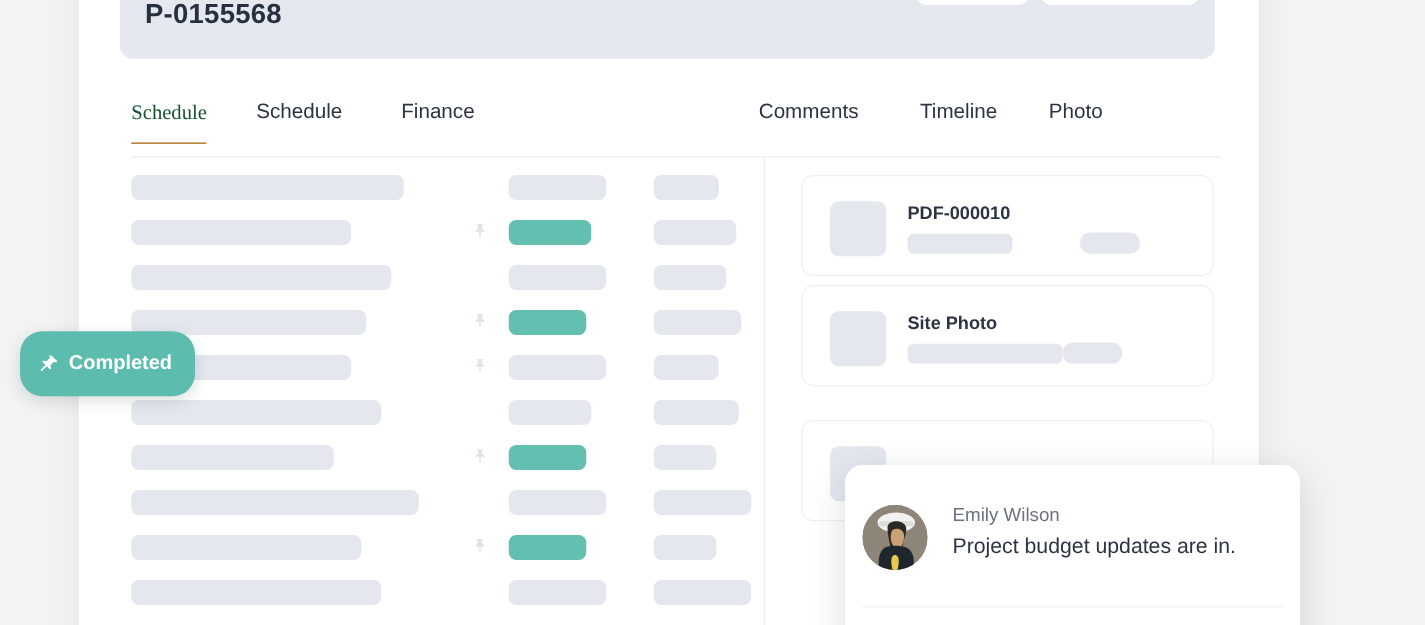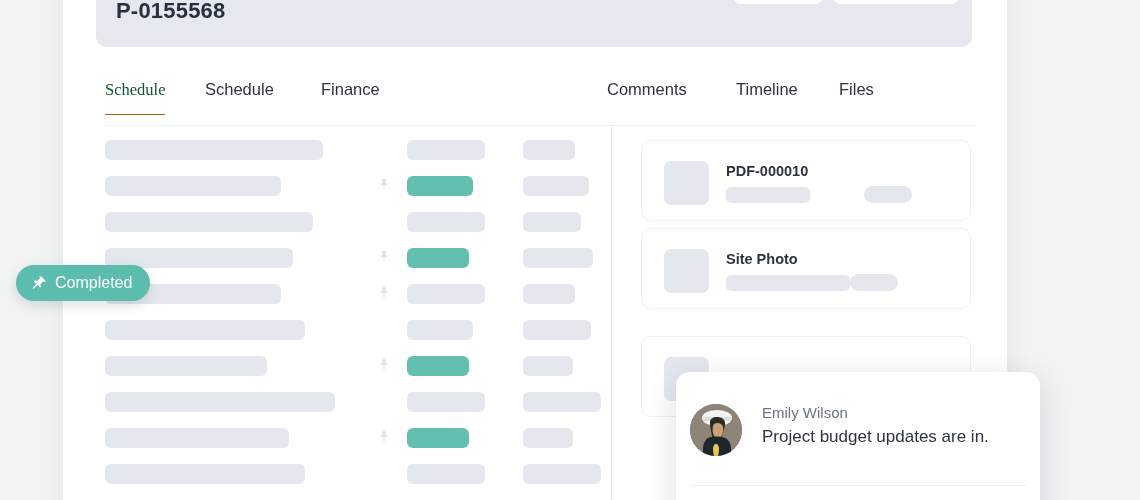--- a/index.html
+++ b/index.html
@@ -149,31 +149,31 @@
     top: 45px;
     width: 48px; height: 17px;
     background: #e4e7ee;
     border-radius: 9px;
   }
 
   
   #completed-badge {
     position: absolute;
     left: 16px; top: 265px;
-    height: 36px;
+    height: 52px;
     display: flex;
     align-items: center;
     gap: 8px;
     padding: 0 18px 0 14px;
     background: #5cbdae;
     border-radius: 18px;
     box-shadow: 0 4px 12px rgba(40,60,70,.16);
     color: #ffffff;
     font-size: 16px;
-    font-weight: normal;
+    font-weight: bold;
     white-space: nowrap;
     text-align: center;
   }
   #completed-badge svg { display:block; width: 17px; height: 17px; }
 
   
   #comment-popup {
     position: absolute;
     left: 676px; top: 372px;
     width: 364px; height: 160px;
@@ -226,21 +226,21 @@
       <div class="hdr-box one"></div>
       <div class="hdr-box two"></div>
     </div>
 
     <div class="tabbar">
       <div class="tab t-schedule active">Schedule</div>
       <div class="tab t-timeline">Schedule</div>
       <div class="tab t-finance">Finance</div>
       <div class="tab t-comments">Comments</div>
       <div class="tab t-history">Timeline</div>
-      <div class="tab t-files">Files</div>
+      <div class="tab t-files">Photo</div>
     </div>
 
     <div class="v-divider"></div>
 
     <div class="sched" id="schedule-list">
         <div class="srow" style="top: 0px;">
           <div class="sk col-label" style="width:218px"></div>
           <div class="sk col-mid" style="width:78px"></div>
           <div class="sk col-right" style="width:52px"></div>
         </div>

